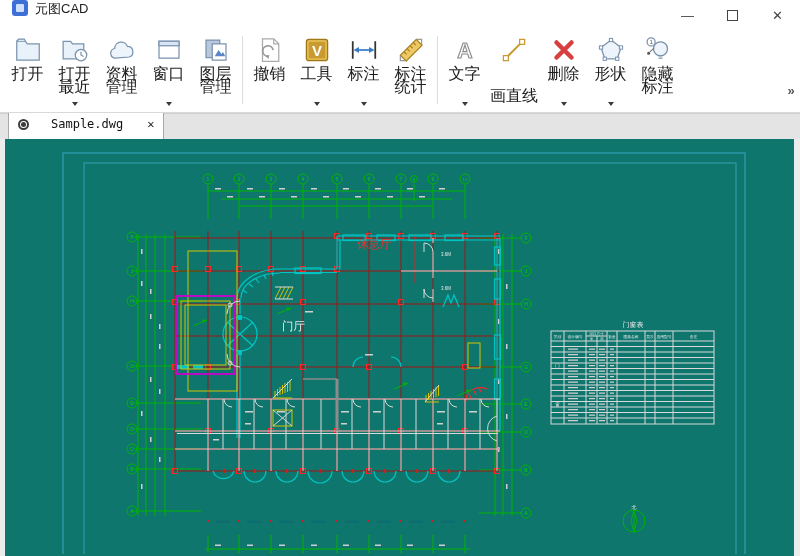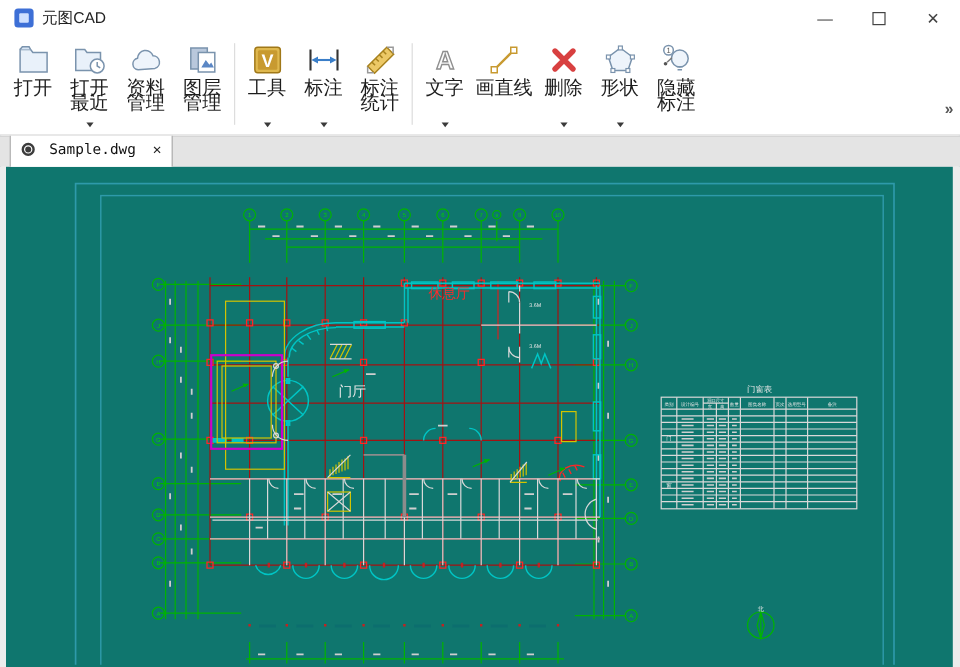--- a/index.html
+++ b/index.html
@@ -1,42 +1,42 @@
 <!DOCTYPE html>
 <html><head>
 <meta charset="utf-8">
 <style>
   html,body{margin:0;padding:0;background:#fff;}
   .window{position:relative;width:800px;height:556px;background:#fff;overflow:hidden;
           font-family:"Liberation Sans",sans-serif;box-shadow:inset 0 0 0 1px #9fb6c9;}
   
-  .titlebar{height:30px;display:flex;align-items:center;padding:0 0 0 12px;background:#fff;}
+  .titlebar{height:30px;display:flex;padding:0 0 0 12px;background:#fff;}
   .app-icon{width:16px;height:16px;border-radius:3px;background:#3d6fd6;display:inline-flex;
             align-items:center;justify-content:center;margin-right:7px;}
   .app-icon i{display:block;width:8px;height:8px;background:#cfe0ff;border-radius:1px;}
   .win-title{font-size:13px;color:#222;}
   .win-controls{margin-left:auto;display:flex;height:30px;}
   .wc{width:45px;display:flex;align-items:center;justify-content:center;color:#444;font-size:13px;cursor:default;}
   .wc .maxbox{width:9px;height:9px;border:1.4px solid #444;display:block;}
   
   .toolbar{height:82px;display:flex;align-items:stretch;background:#fff;border-bottom:1px solid #d9d9d9;position:relative;padding-left:4px;}
   .tgroup{display:flex;}
   .tsep{width:1px;background:#ddd;margin:6px 3px 8px 3px;}
   .tbtn{position:relative;width:47px;display:flex;flex-direction:column;align-items:center;padding:5px 0 10px 0;cursor:default;}
-  .tbtn.wide{width:52px;}
+  .tbtn.wide{width:52px;justify-content:space-between;}
   .ticon{width:30px;height:30px;display:block;flex:none;}
   .tlabel{margin-top:2px;font-size:16px;line-height:13px;color:#1d1d1d;text-align:center;}
   .tlabel span{display:block;}
   .tarrow{position:absolute;bottom:3px;left:50%;transform:translateX(-50%);width:0;height:0;
           border:3.5px solid transparent;border-top:4px solid #3a3a3a;}
   .overflow{position:absolute;right:3px;bottom:14px;color:#555;font-size:13px;font-weight:bold;width:12px;text-align:center;cursor:default;}
   
   .tabbar{height:26px;background:#e4e4e4;display:flex;align-items:flex-end;padding-left:8px;box-shadow:inset 0 1px 0 #cfcfcf;}
   .tab{height:24px;background:#fff;border:1px solid #a9a9a9;border-bottom:none;display:flex;align-items:center;
-       padding:3px 9px;gap:12px;font-family:"DejaVu Sans Mono",monospace;font-size:12px;color:#111;cursor:default;}
+       padding:3px 9px;gap:22px;font-family:"DejaVu Sans Mono",monospace;font-size:12px;color:#111;cursor:default;}
   .tab-ring{width:5px;height:5px;border:2px solid #3c3c3c;border-radius:50%;background:#3c3c3c;background-clip:content-box;padding:1px;}
   .tab-close{font-size:12px;color:#222;padding-left:2px;}
   
   .canvas-wrap{height:418px;background:#ececec;padding:0 6px 3px 5px;box-sizing:border-box;}
   .canvas{width:789px;height:421px;background:#0f766e;}
   svg text{font-family:"Liberation Sans",sans-serif;}
   
   .g{stroke:#00b400;fill:none;stroke-width:1;}
   .gt{fill:#00d400;}
   .r{stroke:#a41212;fill:none;stroke-width:1;}
@@ -101,32 +101,53 @@
           <circle cx="9.3" cy="9.8" r="3.1" fill="#9fb0c8" stroke="none"></circle>
           <path d="M6.5,18.5a3.9,3.9 0 0 1 -0.4,-7.7A5.3,5.3 0 0 1 16.4,9.2a4.3,4.3 0 0 1 1.3,8.4z" fill="#eef4fb" stroke="#7a93ad"></path>
         </svg>
         <span class="tlabel">
             <span>资料</span>
             <span>管理</span>
           </span>
       </div>
       <div class="tbtn">
         <svg class="ticon" viewBox="0 0 24 24">
+          <rect x="4" y="5" width="16" height="13.5" fill="#fff" stroke="#7a93ad"></rect>
+          <rect x="4" y="5" width="16" height="3.6" fill="#d7e5f4" stroke="#7a93ad"></rect>
+        </svg>
+        <span class="tlabel">
+            <span>窗口</span>
+          </span>
+        <span class="tarrow"></span>
+      </div>
+      <div class="tbtn">
+        <svg class="ticon" viewBox="0 0 24 24">
           <path d="M4,4h11v14H4z" fill="#b9c8dc" stroke="#7a93ad"></path>
           <path d="M9,7h11v13H9z" fill="#fff" stroke="#7a93ad"></path>
           <path d="M11,17l3-5l2.4,3.2l1.2-1.6l1.8,3.4z" fill="#5b87c5"></path>
         </svg>
         <span class="tlabel">
             <span>图层</span>
             <span>管理</span>
           </span>
       </div>
     </div>
     <div class="tsep"></div>
     <div class="tgroup">
+      <div class="tbtn">
+        <svg class="ticon" viewBox="0 0 24 24">
+          <path d="M6,3h9l4,4v14H6z" fill="#fff" stroke="#ababab"></path>
+          <path d="M15,3v4h4" fill="none" stroke="#ababab"></path>
+          <path d="M14.5,12a4.2,4.2 0 1 0 -4.3,5" fill="none" stroke="#9a9a9a" stroke-width="1.4"></path>
+          <path d="M10.8,19.2l-2.6-2.4l3.3-1z" fill="#9a9a9a"></path>
+        </svg>
+        <span class="tlabel">
+            <span>撤销</span>
+          </span>
+      </div>
       <div class="tbtn">
         <svg class="ticon" viewBox="0 0 24 24">
           <rect x="3.5" y="3.5" width="17" height="17" rx="2" fill="#dfb84e" stroke="#a07818"></rect>
           <rect x="5.5" y="5.5" width="13" height="13" rx="1" fill="#c89a30" stroke="none"></rect>
           <text x="12" y="16.5" font-size="12" font-weight="bold" fill="#fff" text-anchor="middle">V</text>
         </svg>
         <span class="tlabel">
             <span>工具</span>
           </span>
         <span class="tarrow"></span>

